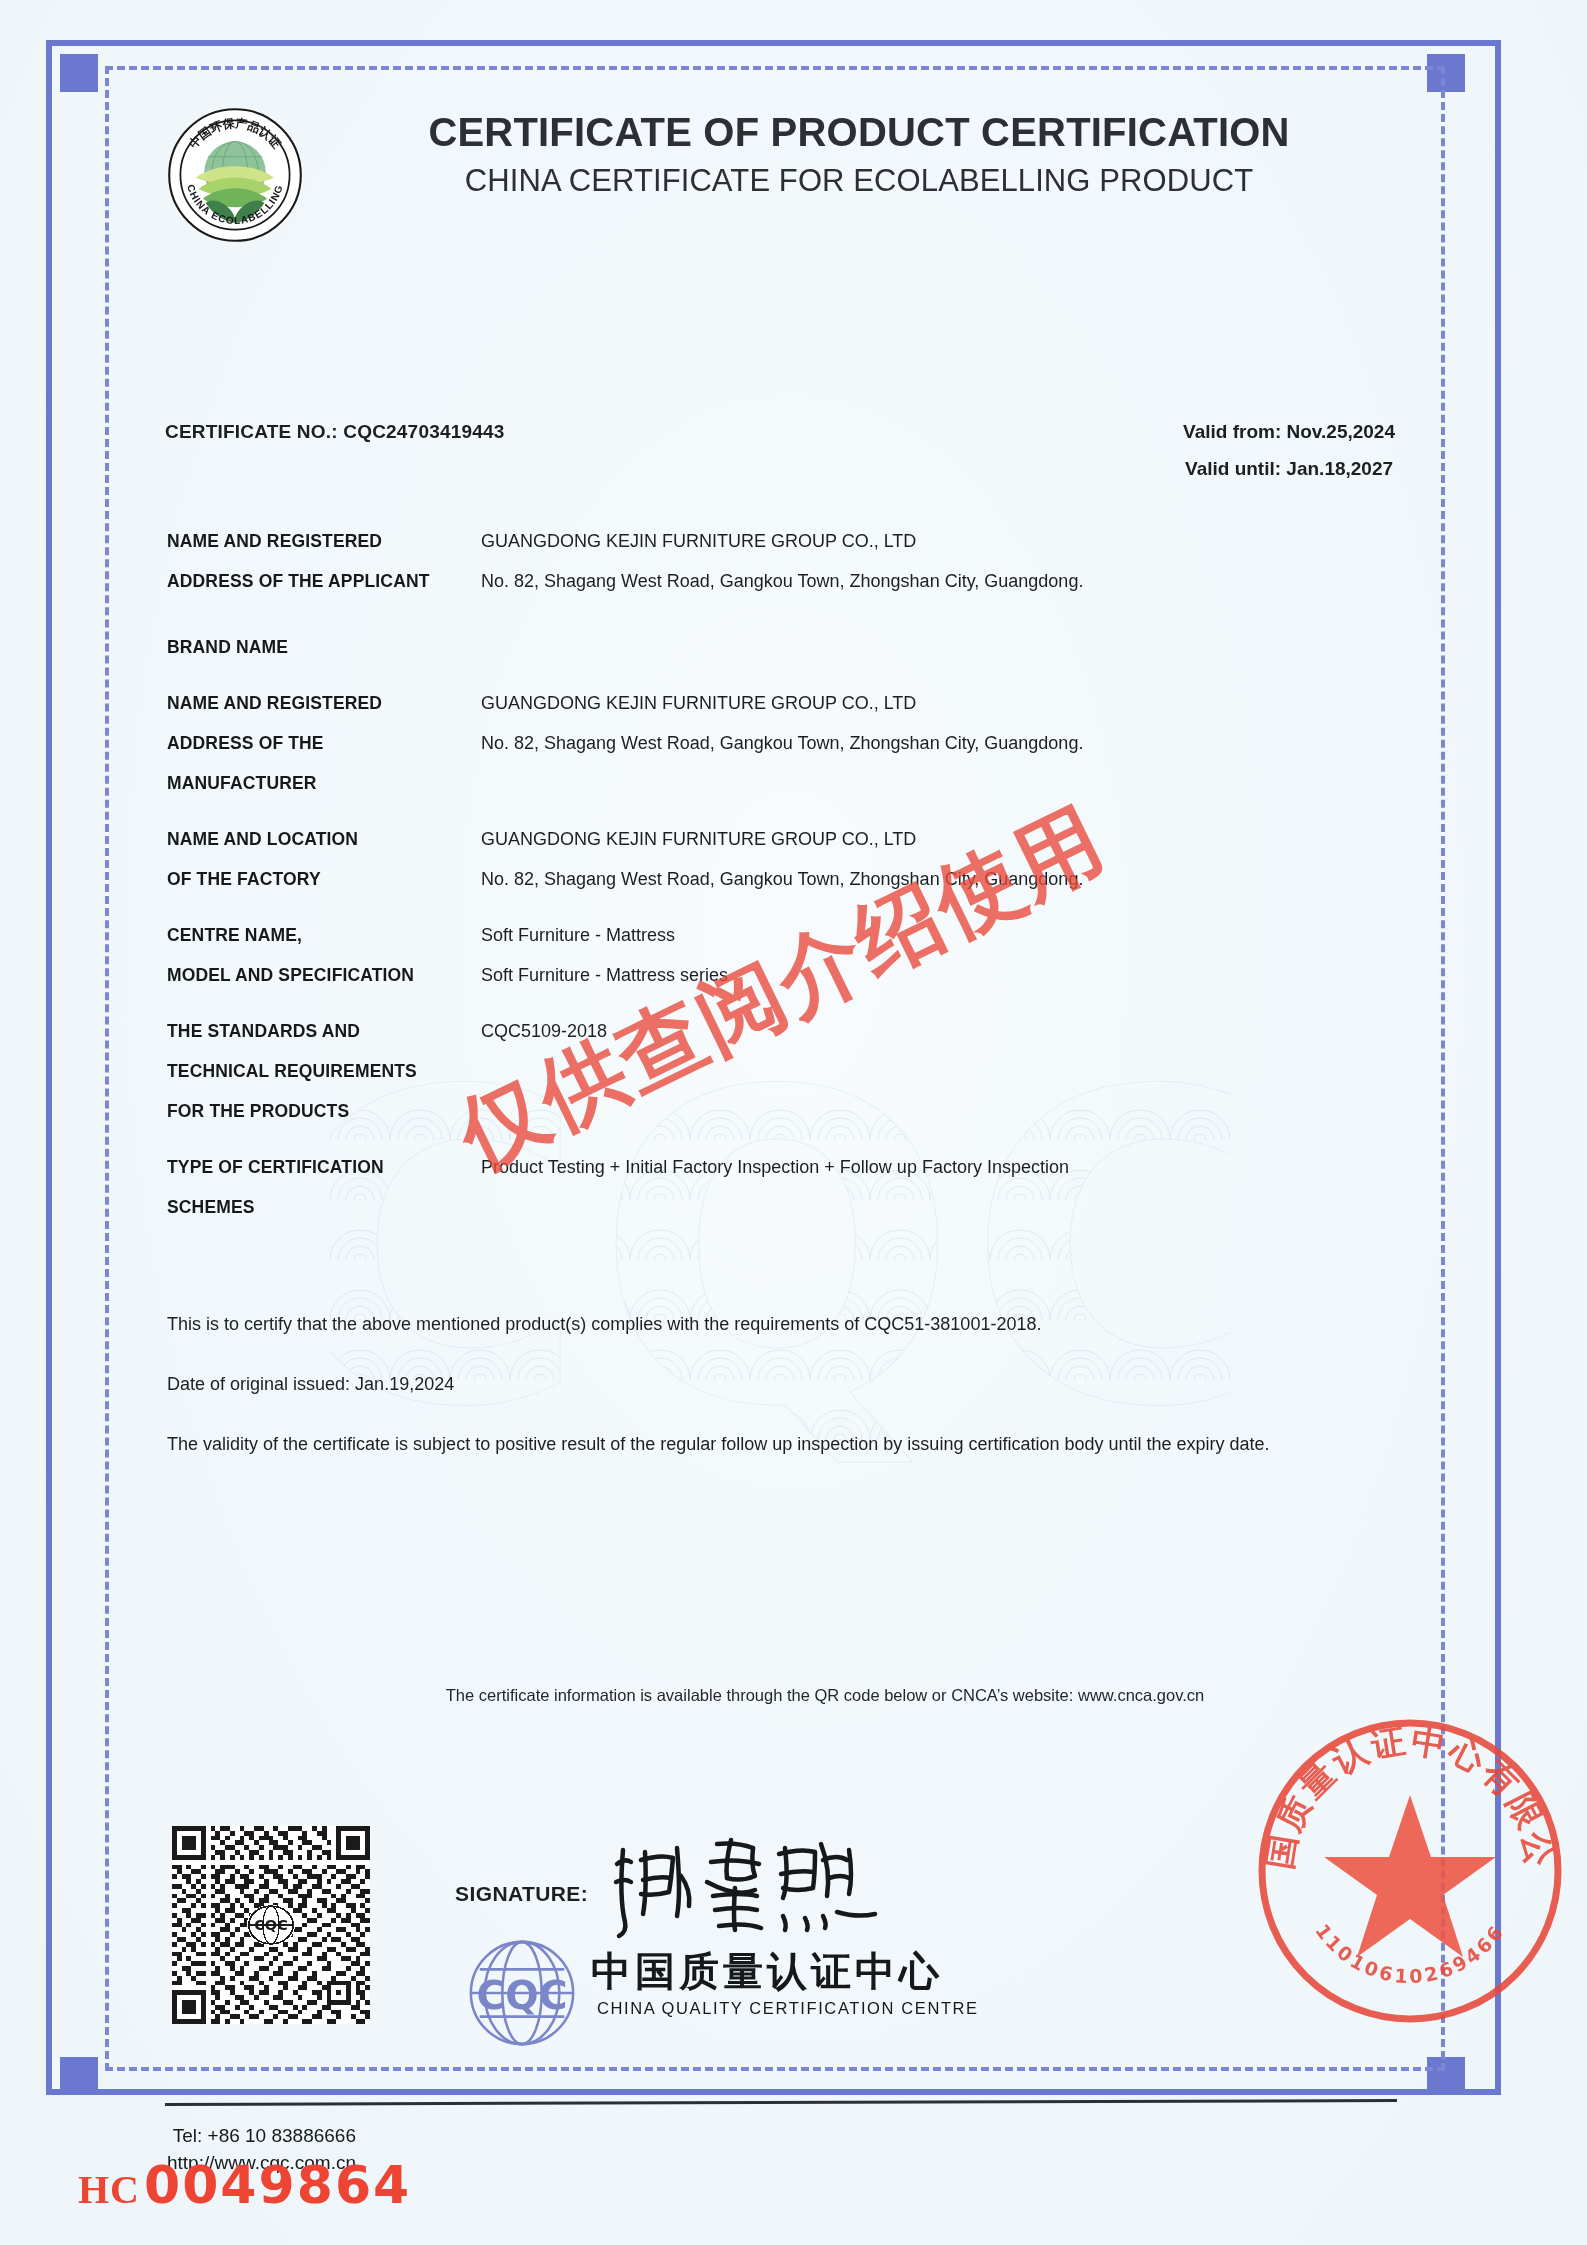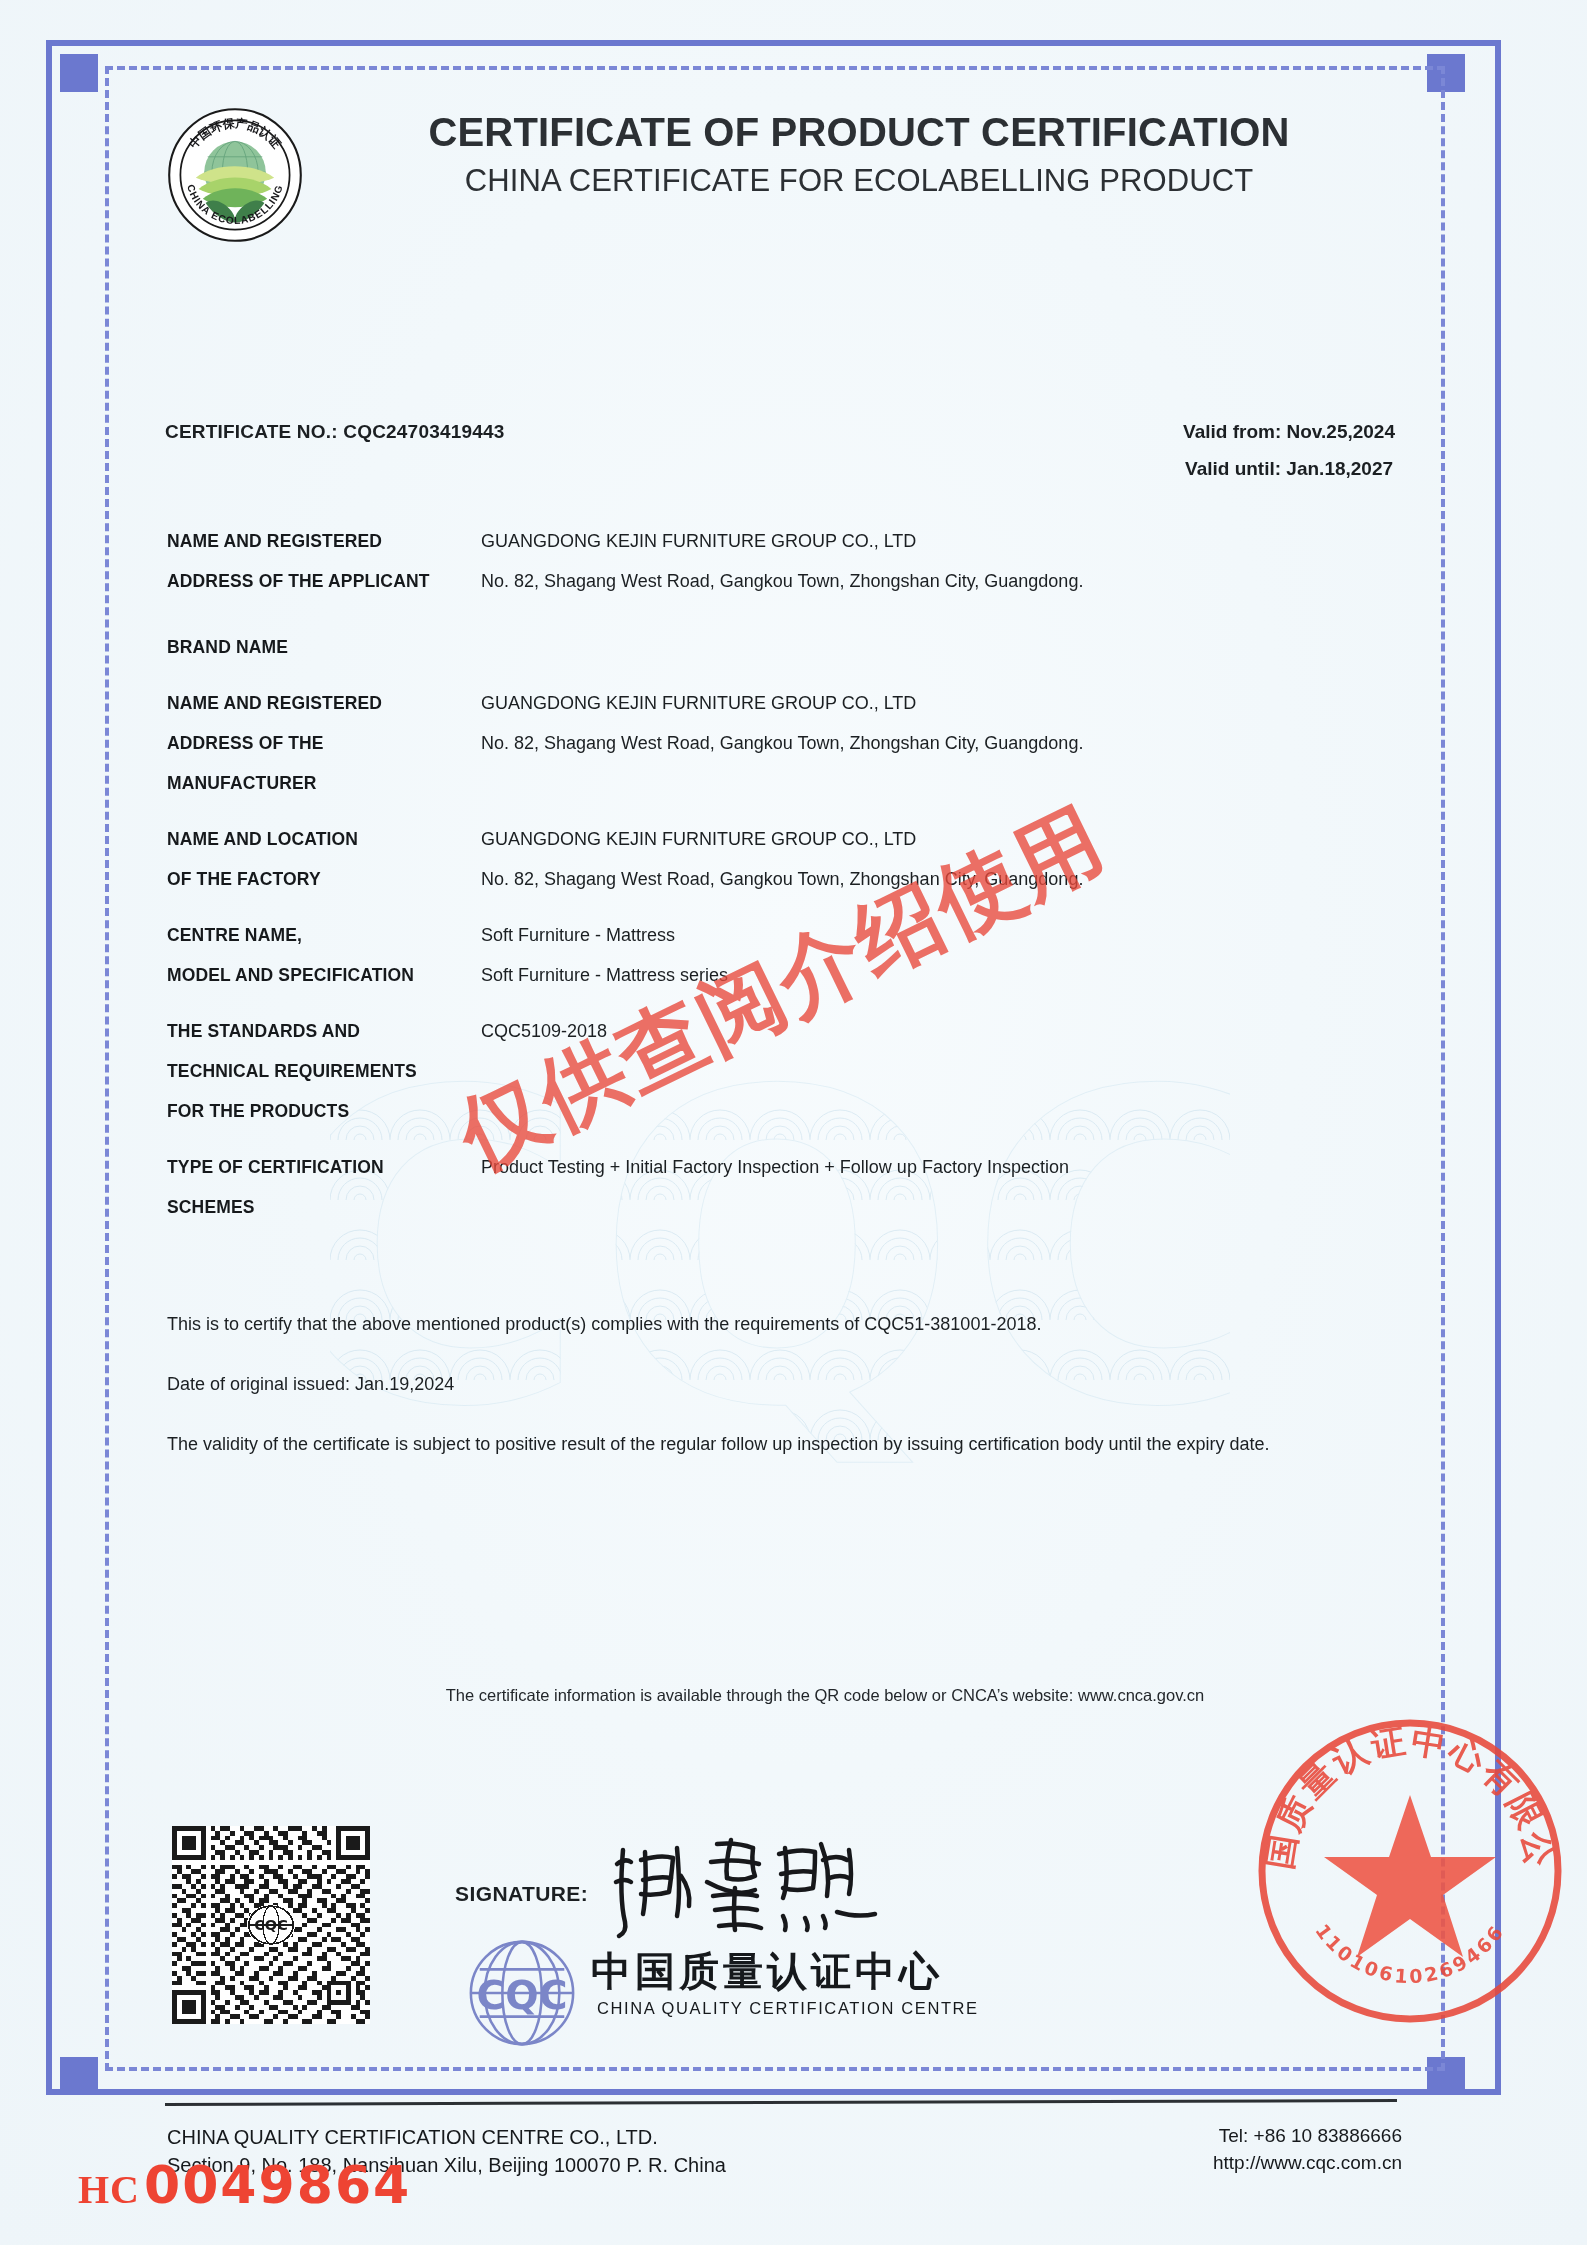--- a/index.html
+++ b/index.html
@@ -514,24 +514,20 @@
       <text font-size="34" font-family="DejaVu Sans, sans-serif" font-weight="bold" fill="#e8483a" letter-spacing="3">
         <textPath href="#sealTop" startOffset="50%" text-anchor="middle">中国质量认证中心有限公司</textPath>
       </text>
       <text font-size="19" font-family="DejaVu Sans, sans-serif" font-weight="bold" fill="#e8483a" letter-spacing="3">
         <textPath href="#sealBot" startOffset="50%" text-anchor="middle">11010610269466</textPath>
       </text>
     </svg>
 
     <div class="footer-rule"></div>
     <div class="footer">
-      <div class="footer-left">
-        <div>CHINA QUALITY CERTIFICATION CENTRE CO., LTD.</div>
-        <div>Section 9, No. 188, Nansihuan Xilu, Beijing 100070 P. R. China</div>
-      </div>
       <div class="footer-right">
         <div>Tel: +86 10 83886666</div>
         <div>http://www.cqc.com.cn</div>
       </div>
     </div>
   </div>
 
   <div class="stamp-wm">仅供查阅介绍使用</div>
 
   <div class="serial">

